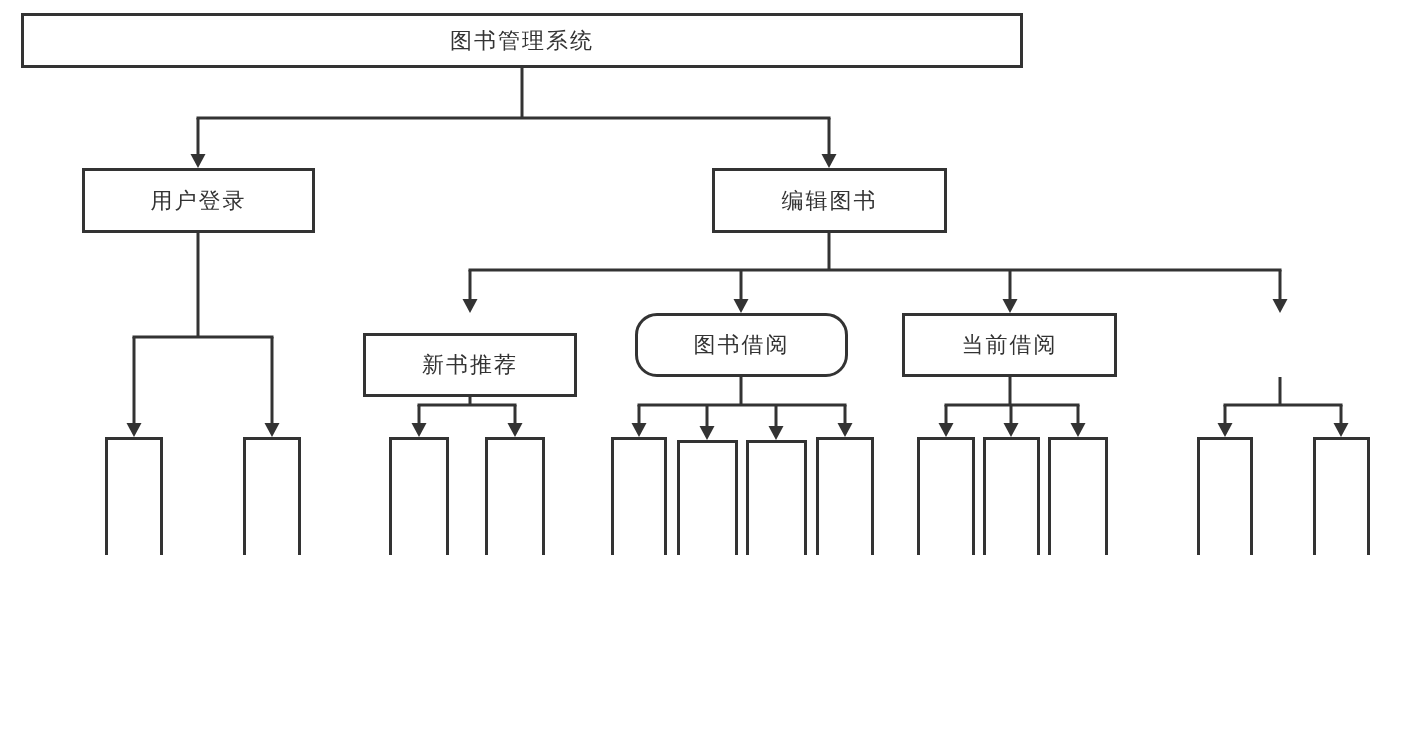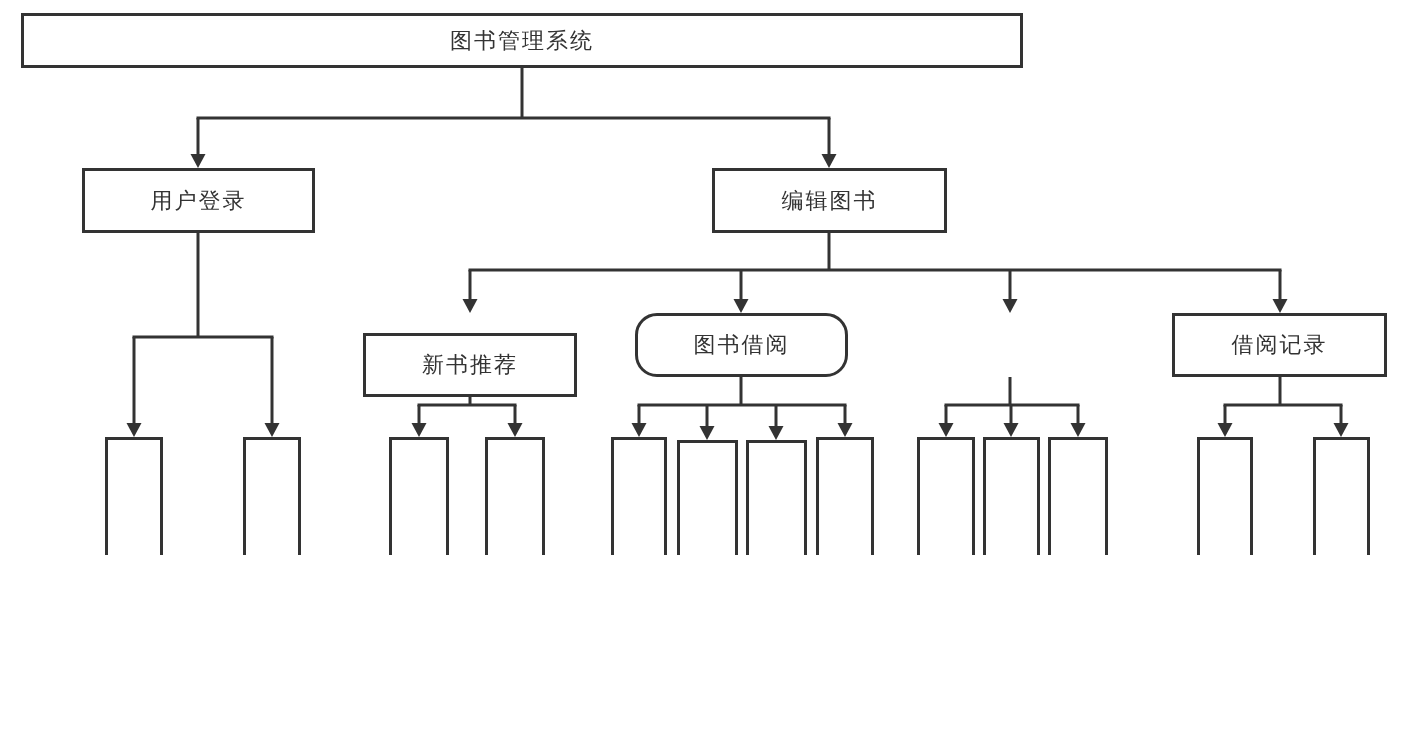--- a/index.html
+++ b/index.html
@@ -120,21 +120,21 @@
     <polygon points="1333.5,423 1348.5,423 1341,437" stroke="none"></polygon>
   </svg>
 
   <div class="node h" style="left:21px; top:13px; width:1002px; height:55px;">图书管理系统</div>
 
   <div class="node h" style="left:82px; top:168px; width:233px; height:65px;">用户登录</div>
   <div class="node h" style="left:712px; top:168px; width:235px; height:65px;">编辑图书</div>
 
   <div class="node h" style="left:363px; top:313px; width:214px; height:64px;margin-top:20px;">新书推荐</div>
   <div class="node h" style="left:635px; top:313px; width:213px; height:64px;border-radius:22px;">图书借阅</div>
-  <div class="node h" style="left:1172px; top:313px; width:215px; height:64px;">借阅记录</div>
+  <div class="node h" style="left:902px; top:313px; width:215px; height:64px;">当前借阅</div>
 
   <div class="node v" style="left:105px; top:437px; width:58px; height:300px;">用户登录</div>
   <div class="node v" style="left:243px; top:437px; width:58px; height:300px;">注销登录</div>
 
   <div class="node v" style="left:389px; top:437px; width:60px; height:300px;">查询图书</div>
   <div class="node v" style="left:485px; top:437px; width:60px; height:300px;">借阅图书</div>
 
   <div class="node v" style="left:611px; top:437px; width:56px; height:300px;">查询图书</div>
   <div class="node v" style="left:677px; top:440px; width:61px; height:298px;">新增图书（管理员）</div>
   <div class="node v" style="left:746px; top:440px; width:61px; height:298px;">编辑图书（管理员）</div>

